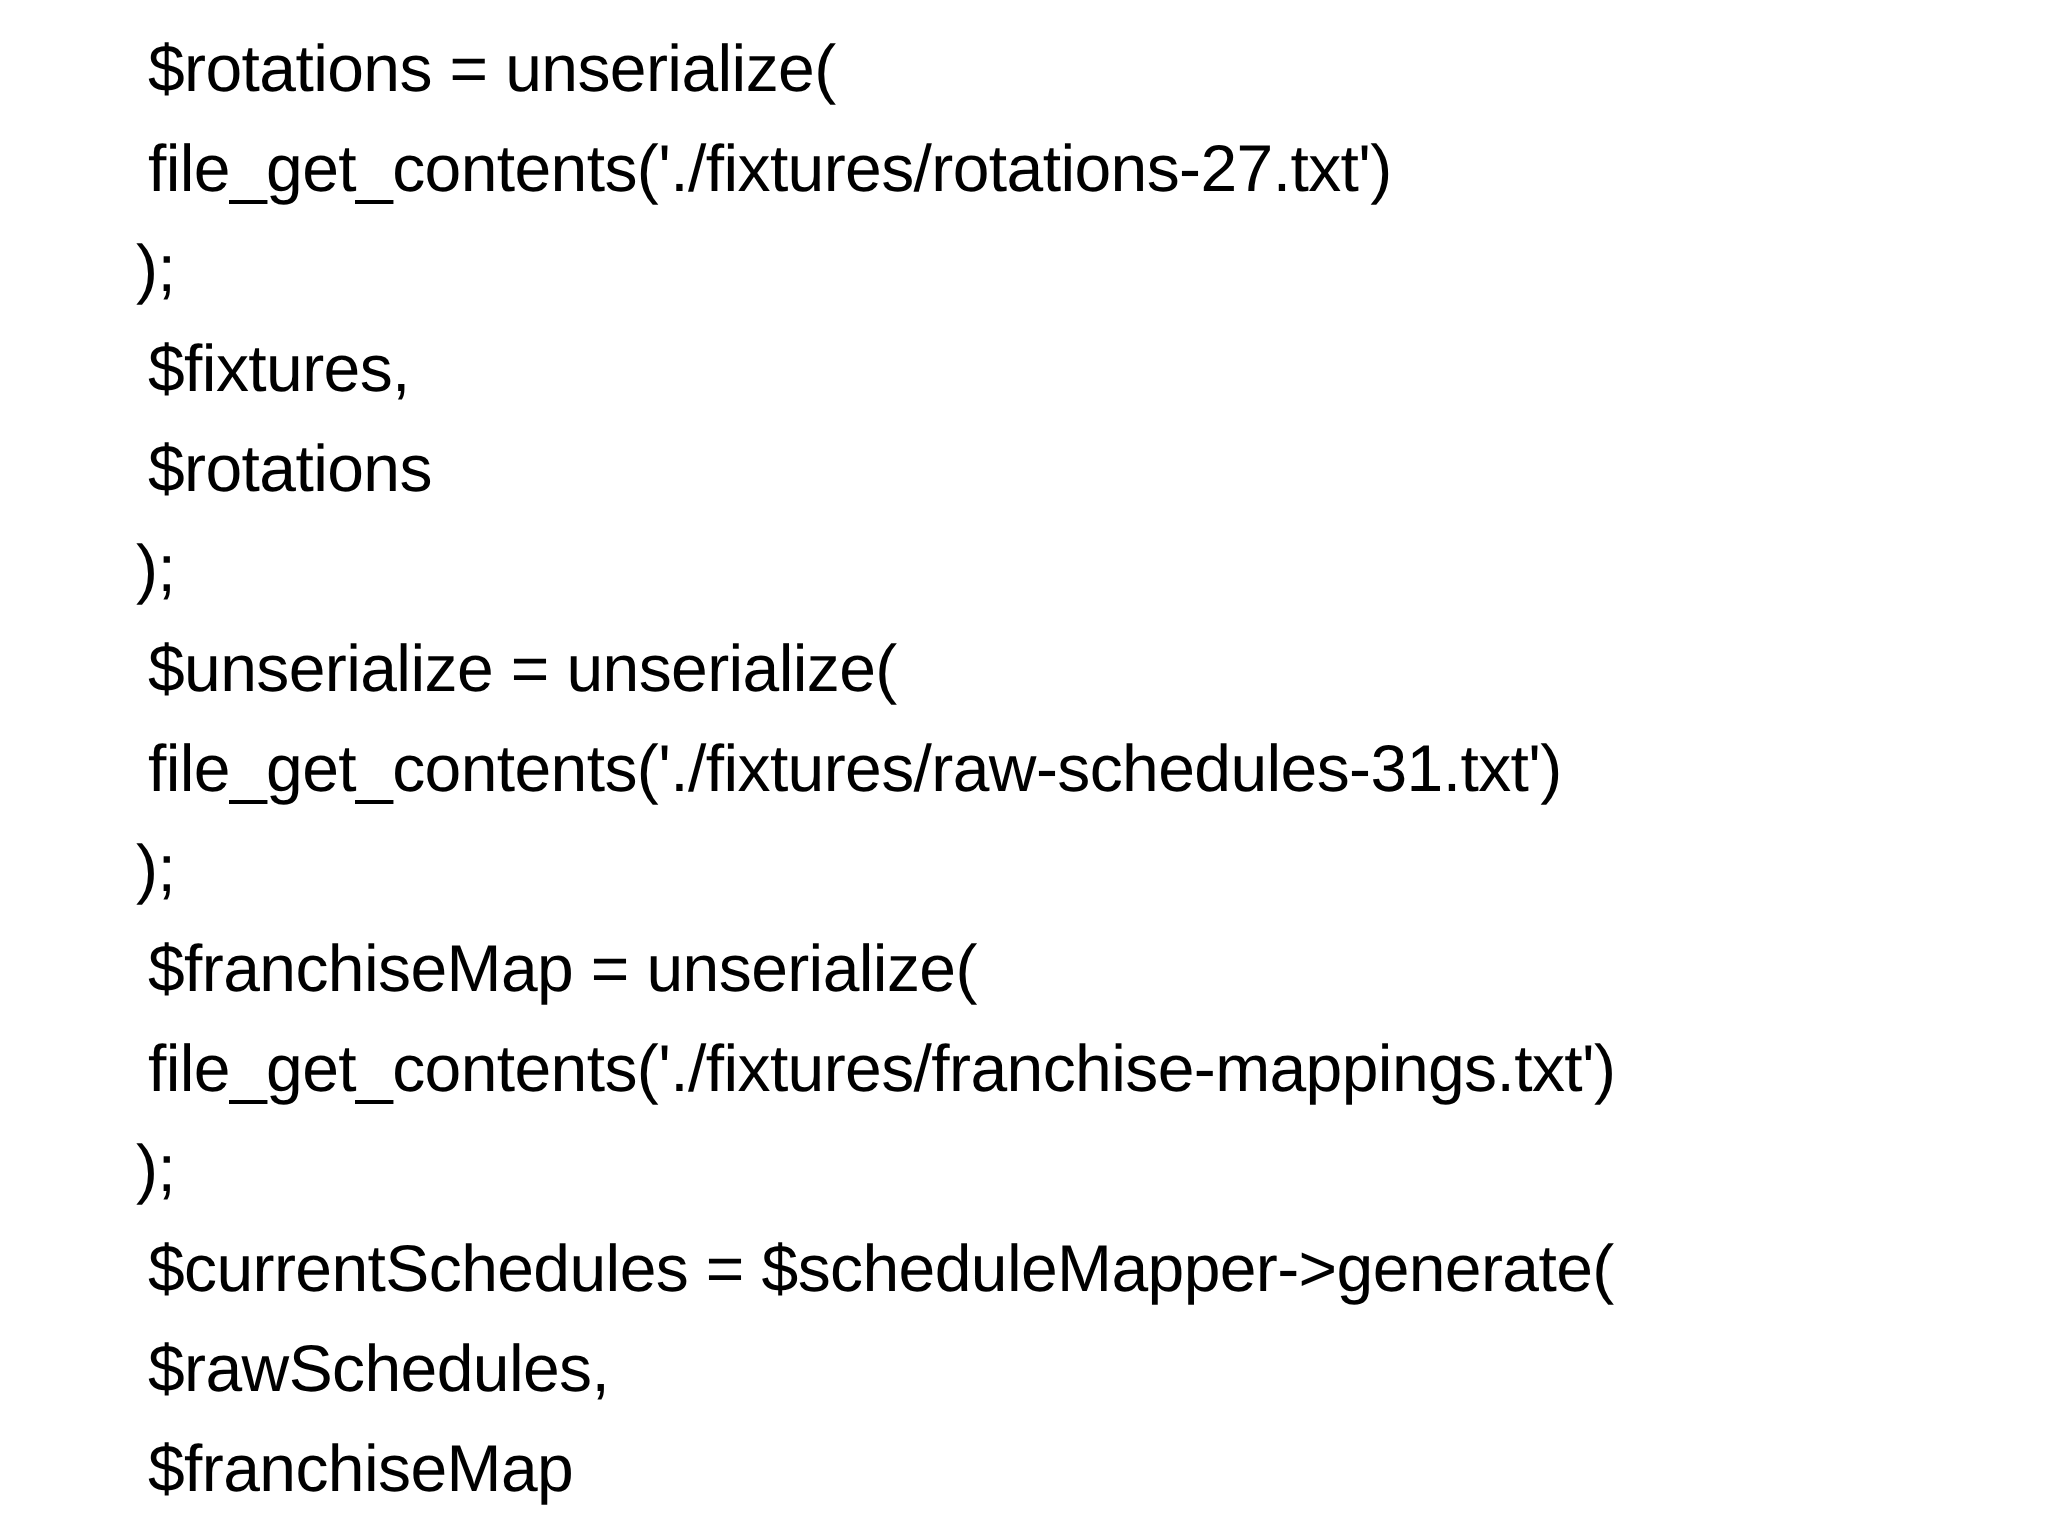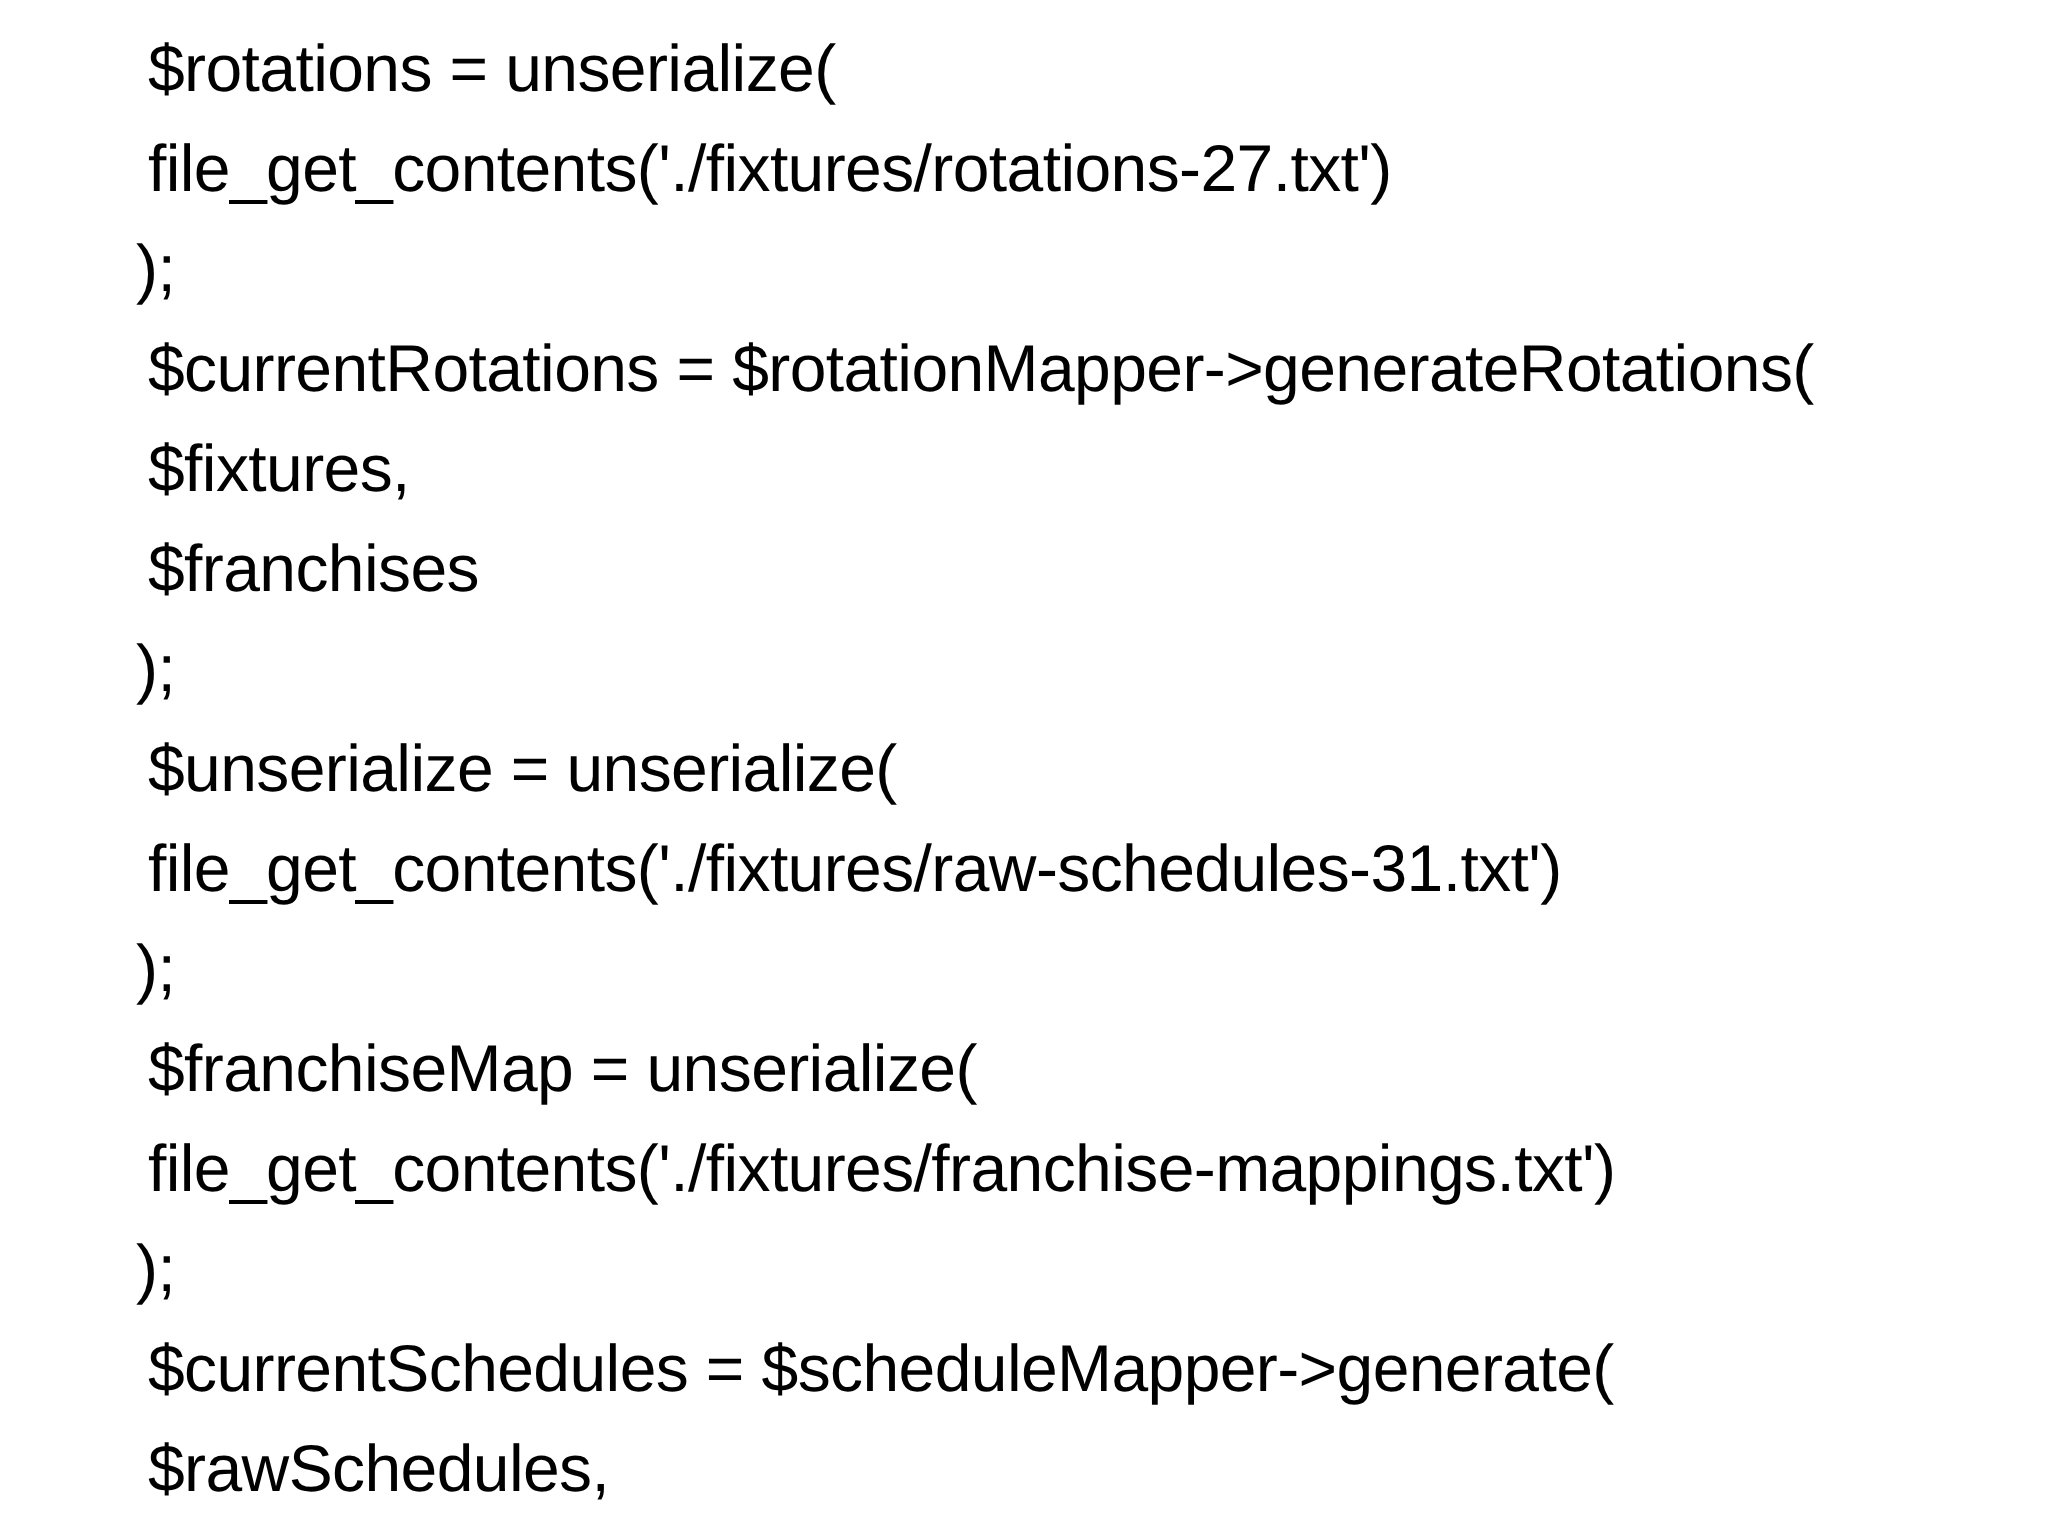--- a/index.html
+++ b/index.html
@@ -43,23 +43,22 @@
   .lvl1 { }
 </style>
 </head>
 <body style="background: rgb(255, 255, 255);">
 
 <div id="slide" style="background: rgb(255, 255, 255);">
   <div id="code-block" style="color: rgb(0, 0, 0);">
       <div class="code-line lvl0">$rotations = unserialize(</div>
       <div class="code-line lvl1">file_get_contents('./fixtures/rotations-27.txt')</div>
       <div class="code-line lvl-close">);</div>
-      <div class="code-line lvl0">$currentRotations = $rotationMapper-&gt;generateRotations(</div>
       <div class="code-line lvl1">$fixtures,</div>
-      <div class="code-line lvl1">$franchises</div>
+      <div class="code-line lvl1">$rotations</div>
       <div class="code-line lvl-close">);</div>
       <div class="code-line lvl0">$unserialize = unserialize(</div>
       <div class="code-line lvl1">file_get_contents('./fixtures/raw-schedules-31.txt')</div>
       <div class="code-line lvl-close">);</div>
       <div class="code-line lvl0">$franchiseMap = unserialize(</div>
       <div class="code-line lvl1">file_get_contents('./fixtures/franchise-mappings.txt')</div>
       <div class="code-line lvl-close">);</div>
       <div class="code-line lvl0">$currentSchedules = $scheduleMapper-&gt;generate(</div>
       <div class="code-line lvl1">$rawSchedules,</div>
       <div class="code-line lvl1">$franchiseMap</div>

